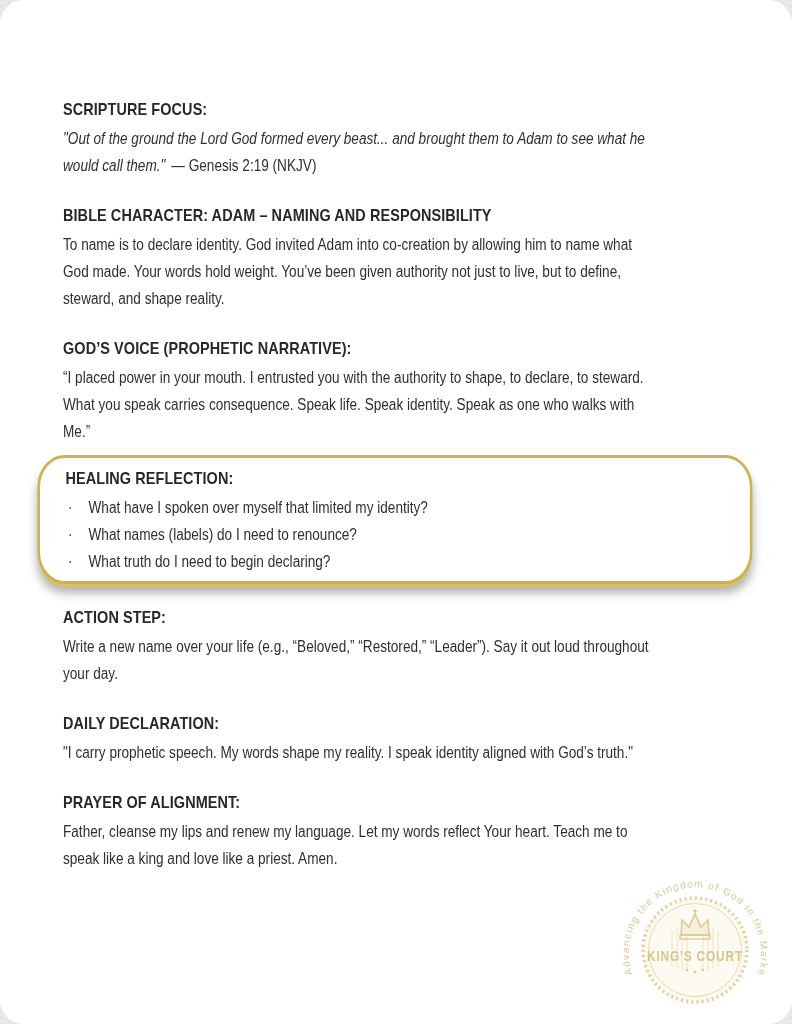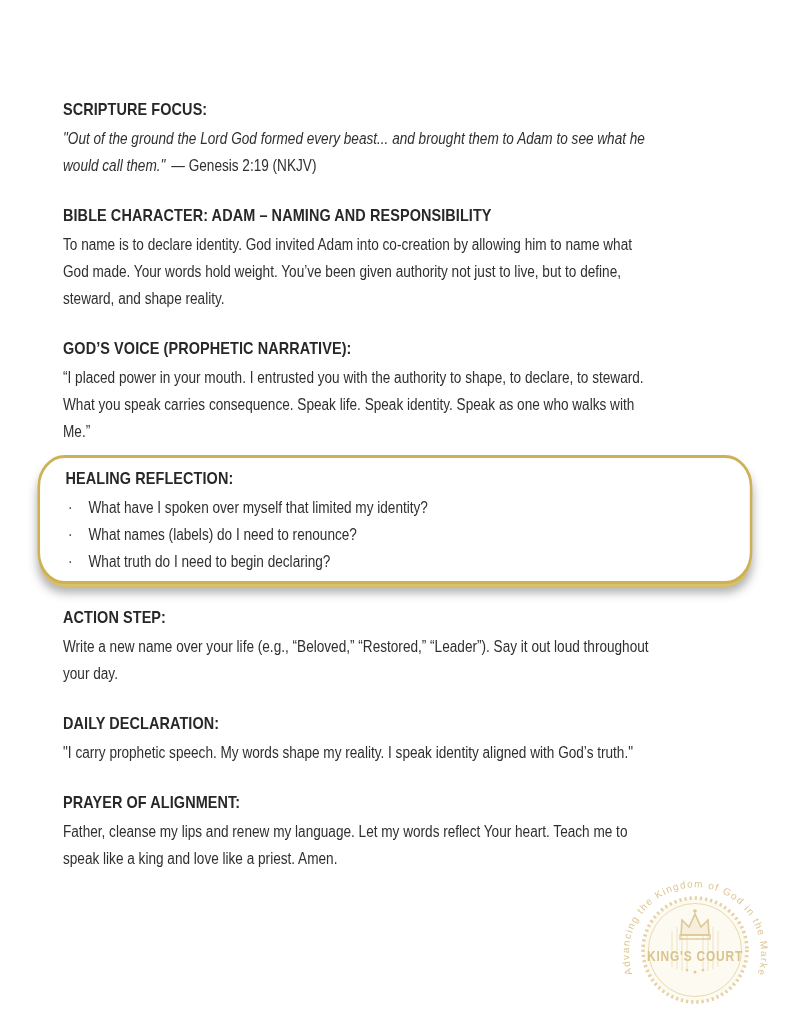--- a/index.html
+++ b/index.html
@@ -1,19 +1,19 @@
 <!DOCTYPE html>
 <html><head>
 <meta charset="utf-8">
 <style>
   html,body{margin:0;padding:0;background:#e8e8e8;}
   .page{
     position:relative;width:792px;height:1024px;margin:0 auto;
     background:#ffffff;overflow:hidden;
-    font-family:"Liberation Sans",sans-serif;color:#2f2f2f;
+    font-family:"Liberation Sans",sans-serif;color:#2f2f2f;border-radius:24px;
   }
   
   .condense{
     position:absolute;left:63px;top:99px;width:790px;
     transform:scaleX(0.85);transform-origin:0 0;
     font-stretch:condensed;
   }
   h2{
     margin:0 0 4px 0;font-size:17px;line-height:22px;font-weight:700;
     color:#282828;letter-spacing:.1px;

